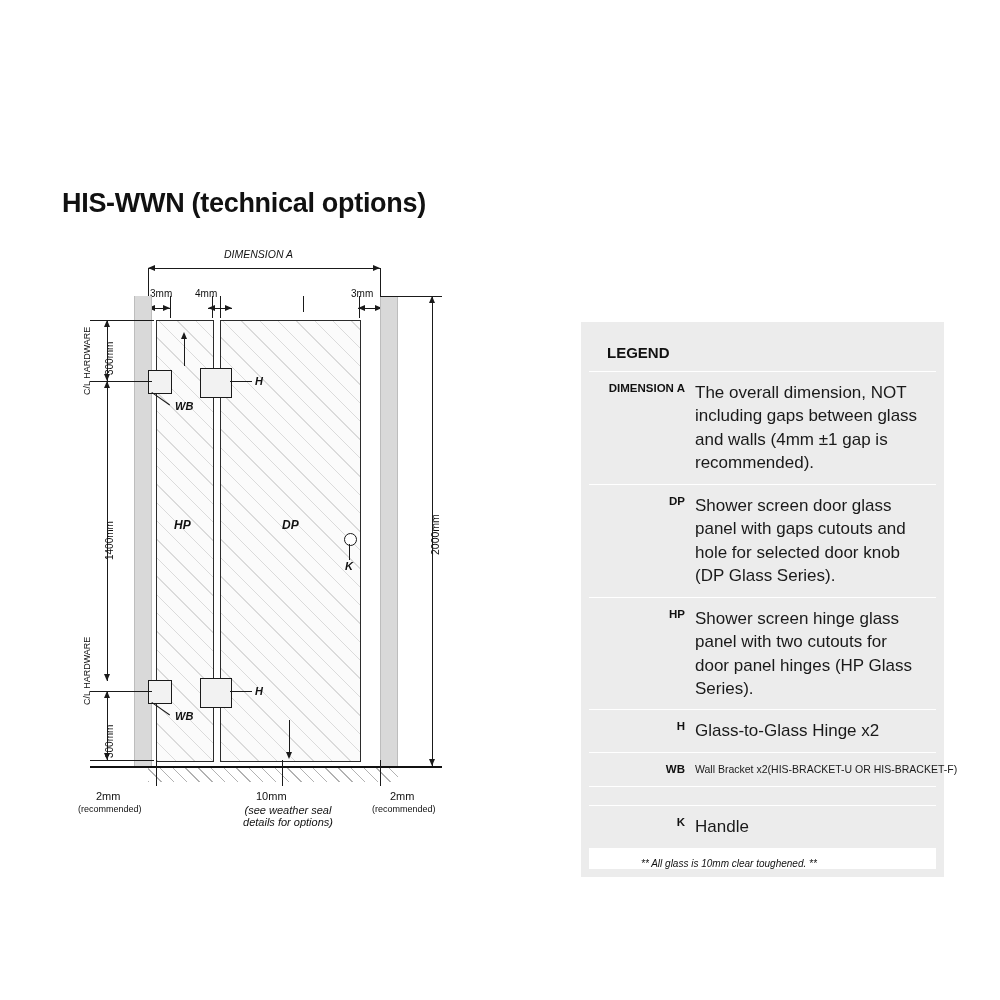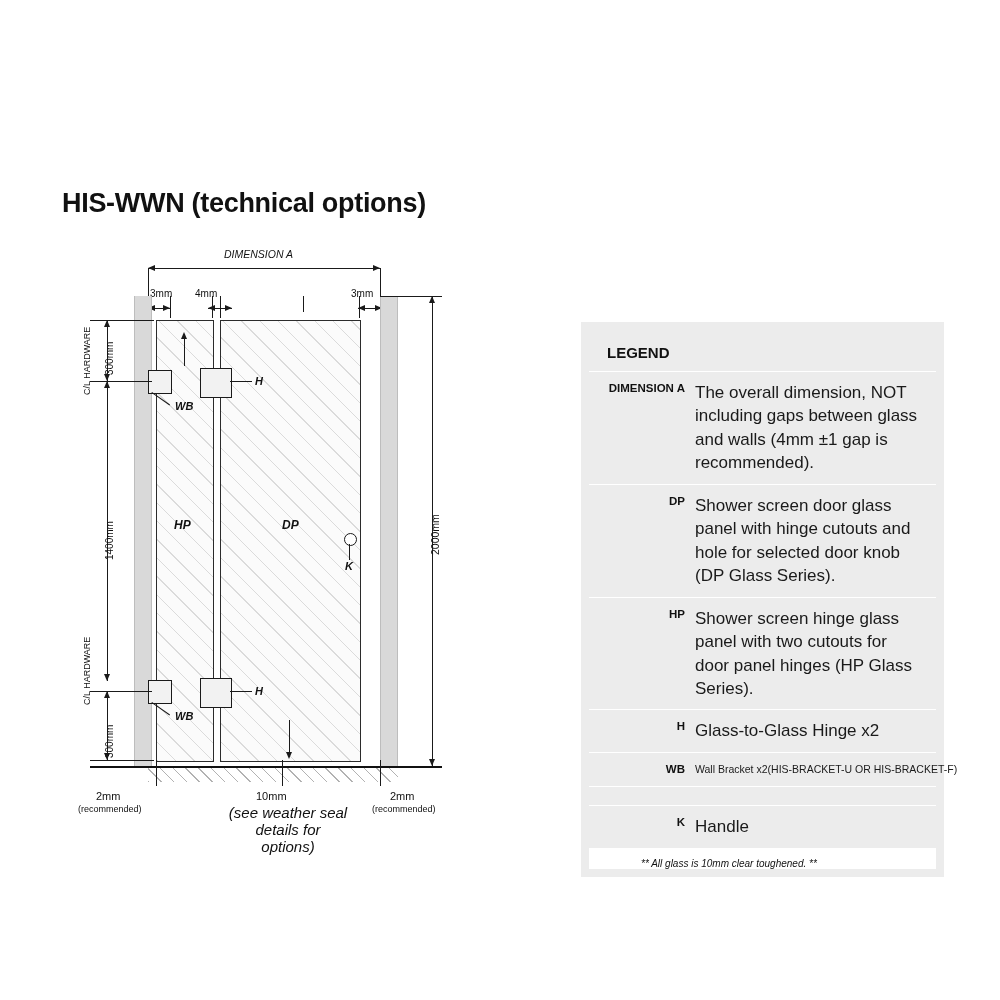--- a/index.html
+++ b/index.html
@@ -245,36 +245,36 @@
   <div class="floor-hatch" style="left:88px; top:528px; width:250px; height:14px;"></div>
 
   <div class="line vline" style="left:96px; top:520px; height:26px;"></div>
   <div class="line vline" style="left:222px; top:520px; height:26px;"></div>
   <div class="line vline" style="left:320px; top:520px; height:26px;"></div>
 
   <div class="lbl" style="left:36px; top:550px; font-size:11px;">2mm</div>
   <div class="lbl" style="left:18px; top:564px; font-size:9px;">(recommended)</div>
 
   <div class="lbl" style="left:196px; top:550px; font-size:11px;">10mm</div>
-  <div class="lbl" style="left:168px; top:564px; font-size:15px; white-space:normal; width:120px; text-align:center; font-style:italic;">(see weather seal details for options)</div>
+  <div class="lbl" style="left:168px; top:564px; font-size:11px; white-space:normal; width:120px; text-align:center; font-style:italic;">(see weather seal details for options)</div>
 
   <div class="lbl" style="left:330px; top:550px; font-size:11px;">2mm</div>
   <div class="lbl" style="left:312px; top:564px; font-size:9px;">(recommended)</div>
 </div>
 
 <div id="legend">
   <div class="legend-title">LEGEND</div>
 
   <div class="legend-row">
     <div class="legend-key">DIMENSION A</div>
     <div class="legend-val">The overall dimension, NOT including gaps between glass and walls (4mm ±1 gap is recommended).</div>
   </div>
   <div class="legend-row">
     <div class="legend-key">DP</div>
-    <div class="legend-val">Shower screen door glass panel with hinge cutouts and hole for selected door knob (DP Glass Series).</div>
+    <div class="legend-val">Shower screen door glass panel with gaps cutouts and hole for selected door knob (DP Glass Series).</div>
   </div>
   <div class="legend-row">
     <div class="legend-key">HP</div>
     <div class="legend-val">Shower screen hinge glass panel with two cutouts for door panel hinges (HP Glass Series).</div>
   </div>
   <div class="legend-row">
     <div class="legend-key">H</div>
     <div class="legend-val">Glass-to-Glass Hinge x2</div>
   </div>
   <div class="legend-row wide">

